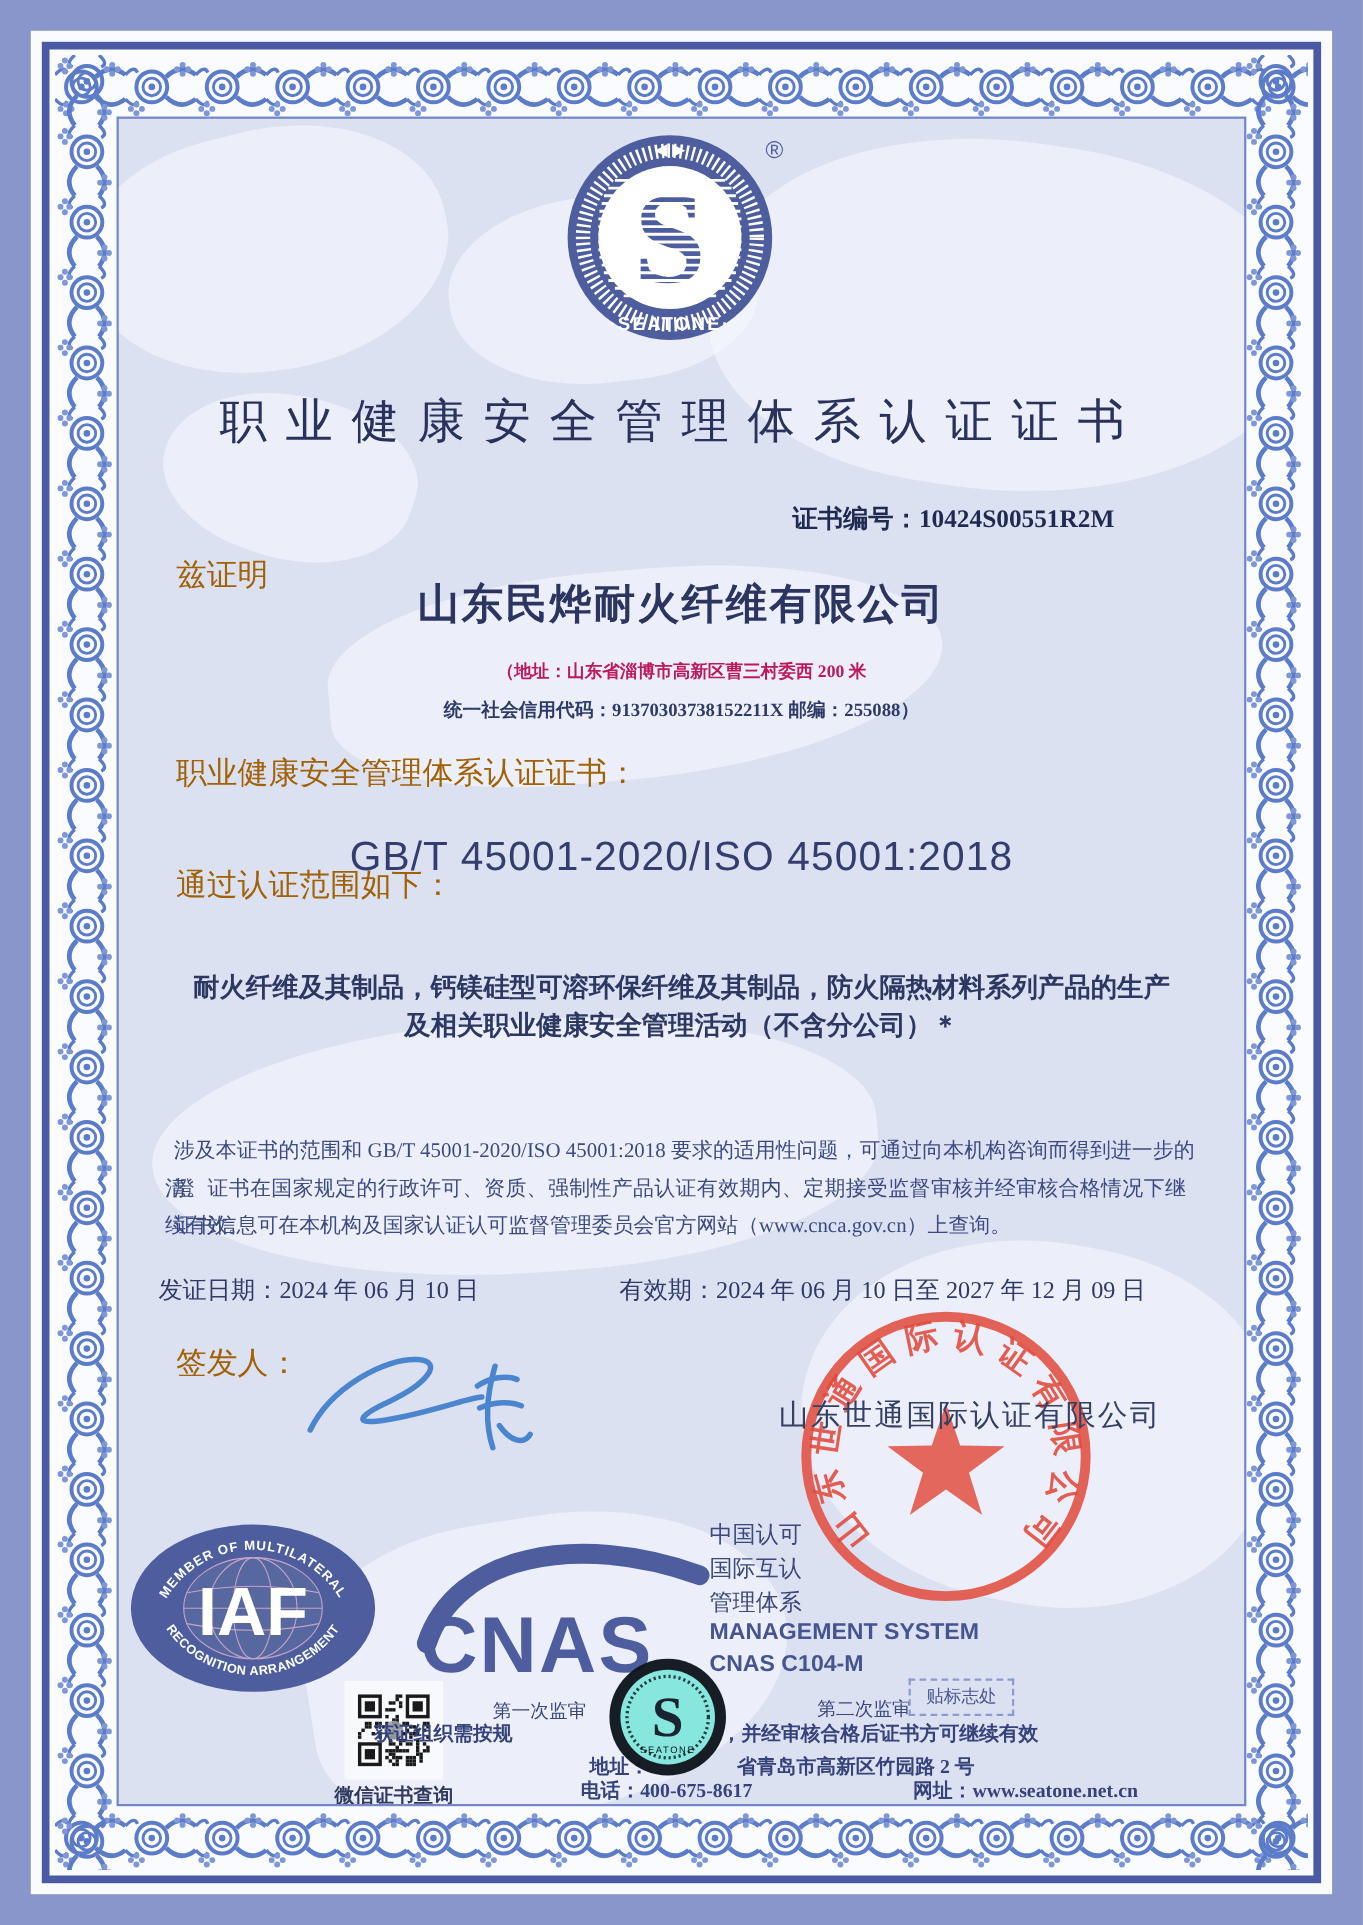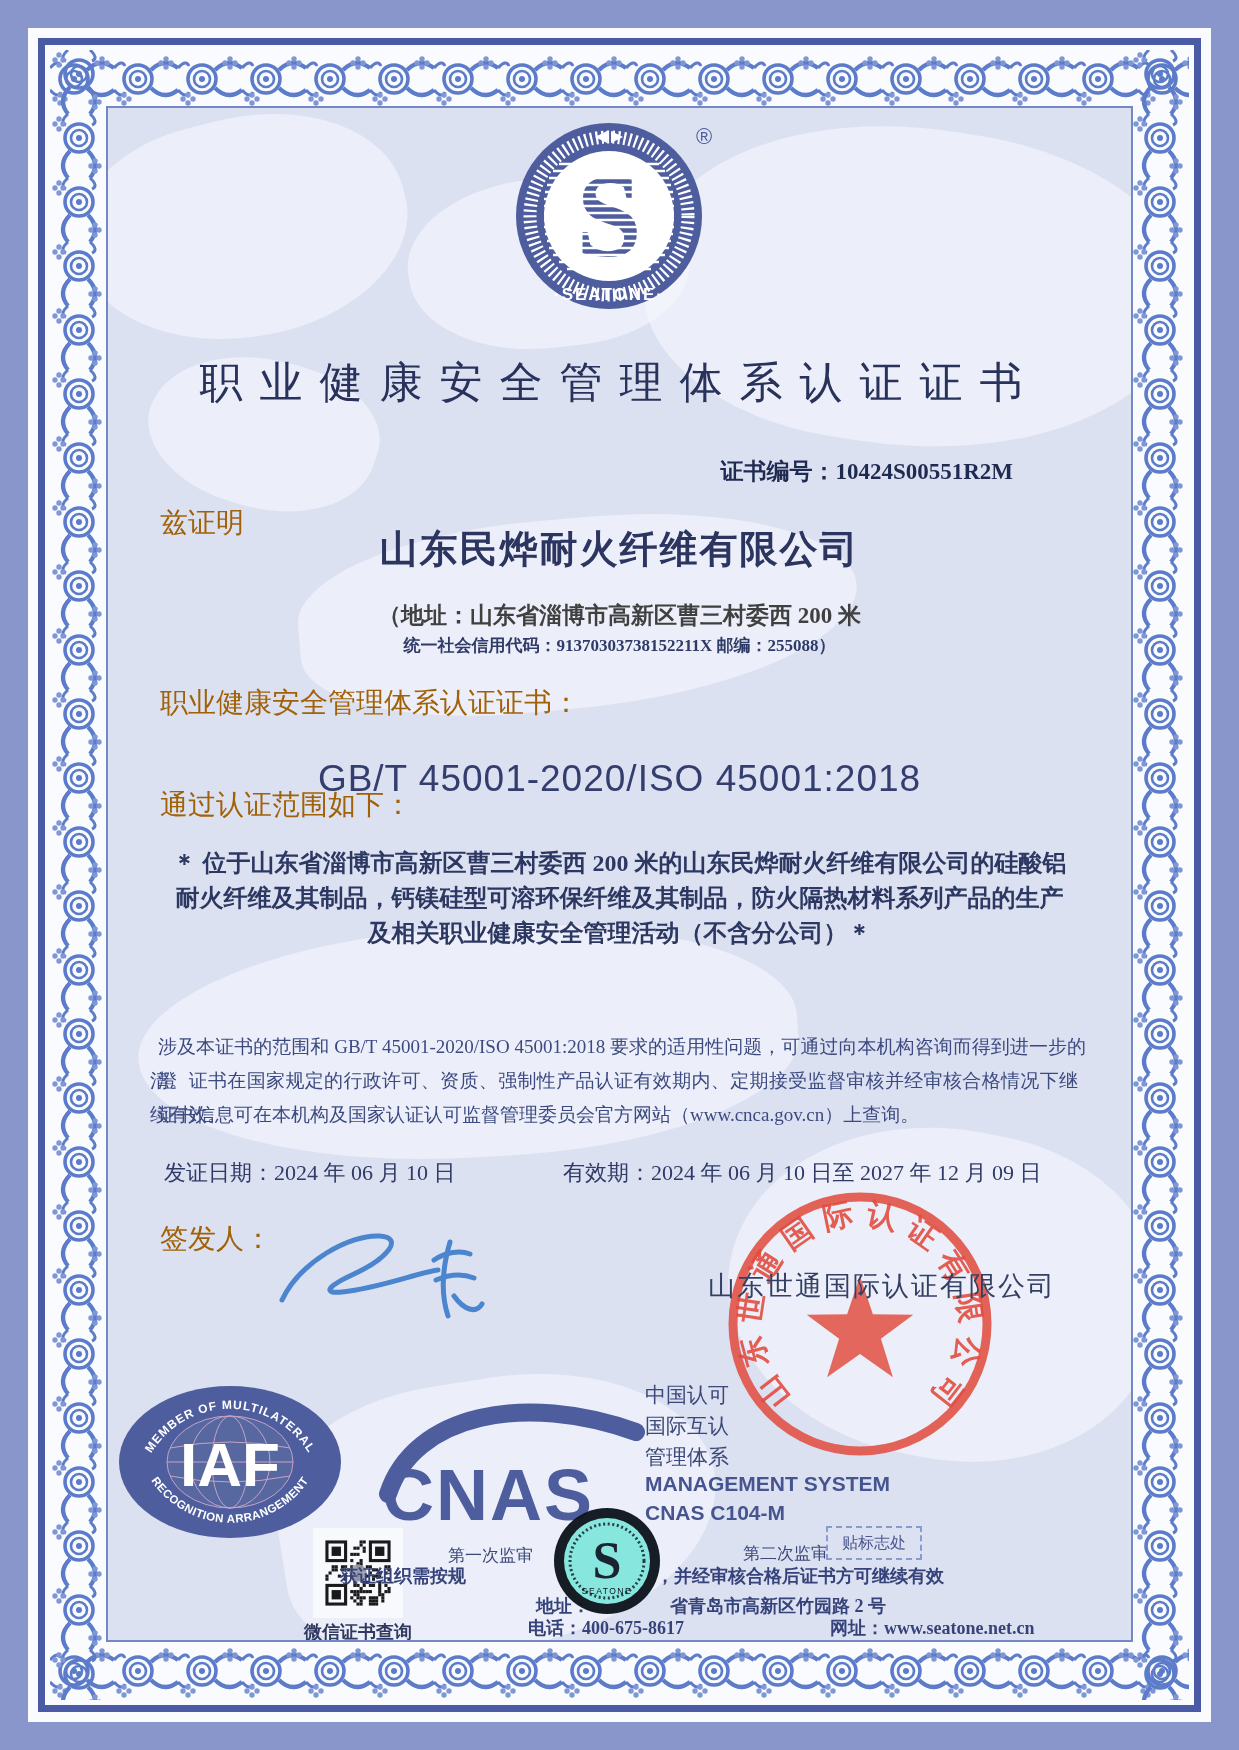--- a/index.html
+++ b/index.html
@@ -10,21 +10,21 @@
   .band{position:absolute;overflow:hidden;}
   .band svg{display:block;}
   .content{position:absolute;left:106px;top:106px;width:1023px;height:1532px;background:#dce1f2;border:2px solid #7488c6;overflow:hidden;}
   .cloud{position:absolute;background:#f6f7fd;opacity:.62;}
   .abs{position:absolute;}
   .center{text-align:center;width:100%;left:0;}
   .title{font-size:43px;font-weight:normal;letter-spacing:17px;padding-left:0;color:#28325a;}
   .certno{font-size:23px;font-weight:bold;color:#1f2a50;}
   .small-label{font-size:28px;color:#a16207;}
   .company{font-size:38px;font-weight:bold;color:#2b3560;letter-spacing:2px;}
-  .addr{font-size:23px;font-weight:bold;color:#404040;}
+  .addr{font-size:16px;font-weight:bold;color:#be185d;}
   .credit{font-size:17px;font-weight:bold;color:#2e3a68;}
   .standard{font-family:"Liberation Sans","DejaVu Sans",sans-serif;font-size:37px;color:#333e6e;letter-spacing:1px;margin-top:38px;}
   .scope{font-size:24px;font-weight:bold;color:#2d3862;line-height:35px;}
   .notice{font-size:19px;color:#3c4a80;line-height:34px;width:928px;text-align:justify;}
   .daterow{font-size:22px;color:#2f3a66;}
   .issuer-dark{font-size:27px;color:#333f63;letter-spacing:2px;z-index:6;}
   .cnasblock{font-size:21px;color:#3b4879;line-height:31px;}
   .cnasbold{font-family:"Liberation Sans","DejaVu Sans",sans-serif;font-weight:bold;font-size:21px;color:#46548f;}
   .footsmall{font-size:17px;color:#3b4879;}
   .footline{font-size:18px;font-weight:bold;color:#36437a;}
@@ -217,29 +217,28 @@
 
     <div class="abs center company" style="top:416px">山东民烨耐火纤维有限公司</div>
 
     <div class="abs center addr" style="top:492px">（地址：山东省淄博市高新区曹三村委西 200 米</div>
     <div class="abs center credit" style="top:526px">统一社会信用代码：91370303738152211X 邮编：255088）</div>
 
     <div class="abs small-label" style="left:52px;top:576px">职业健康安全管理体系认证证书：</div>
     <div class="abs center standard" style="top:612px">GB/T 45001-2020/ISO 45001:2018</div>
 
     <div class="abs small-label" style="left:52px;top:678px">通过认证范围如下：</div>
-    <div class="abs center scope" style="top:738px">＊ 位于山东省淄博市高新区曹三村委西 200 米的山东民烨耐火纤维有限公司的硅酸铝</div>
     <div class="abs center scope" style="top:773px">耐火纤维及其制品，钙镁硅型可溶环保纤维及其制品，防火隔热材料系列产品的生产</div>
     <div class="abs center scope" style="top:808px">及相关职业健康安全管理活动（不含分公司）＊</div>
 
     <div class="abs notice" style="left:50px;top:922px">涉及本证书的范围和 GB/T 45001-2020/ISO 45001:2018 要求的适用性问题，可通过向本机构咨询而得到进一步的澄</div>
     <div class="abs notice" style="left:42px;top:956px">清。证书在国家规定的行政许可、资质、强制性产品认证有效期内、定期接受监督审核并经审核合格情况下继续有效。</div>
     <div class="abs notice" style="left:50px;top:990px">证书信息可在本机构及国家认证认可监督管理委员会官方网站（www.cnca.gov.cn）上查询。</div>
 
-    <div class="abs daterow" style="left:56px;top:1050px">发证日期：2024 年 06 月 10 日</div>
+    <div class="abs daterow" style="left:36px;top:1050px">发证日期：2024 年 06 月 10 日</div>
     <div class="abs daterow" style="left:455px;top:1050px">有效期：2024 年 06 月 10 日至 2027 年 12 月 09 日</div>
 
     <div class="abs small-label" style="left:52px;top:1112px">签发人：</div>
 
     <svg class="abs" style="left:160px;top:1112px" width="260" height="115" viewBox="0 0 260 115">
       <g fill="none" stroke="#3e7ecc" stroke-width="5" stroke-linecap="round" opacity="0.92">
         <path d="M14,80 C32,42 82,14 112,16 C136,18 120,38 86,54 C62,65 52,74 74,72 C112,68 152,52 170,50"></path>
         <path d="M182,22 C175,46 172,72 180,96"></path>
         <path d="M166,40 C178,32 192,30 202,34"></path>
         <path d="M168,60 C182,54 196,54 206,58"></path>

